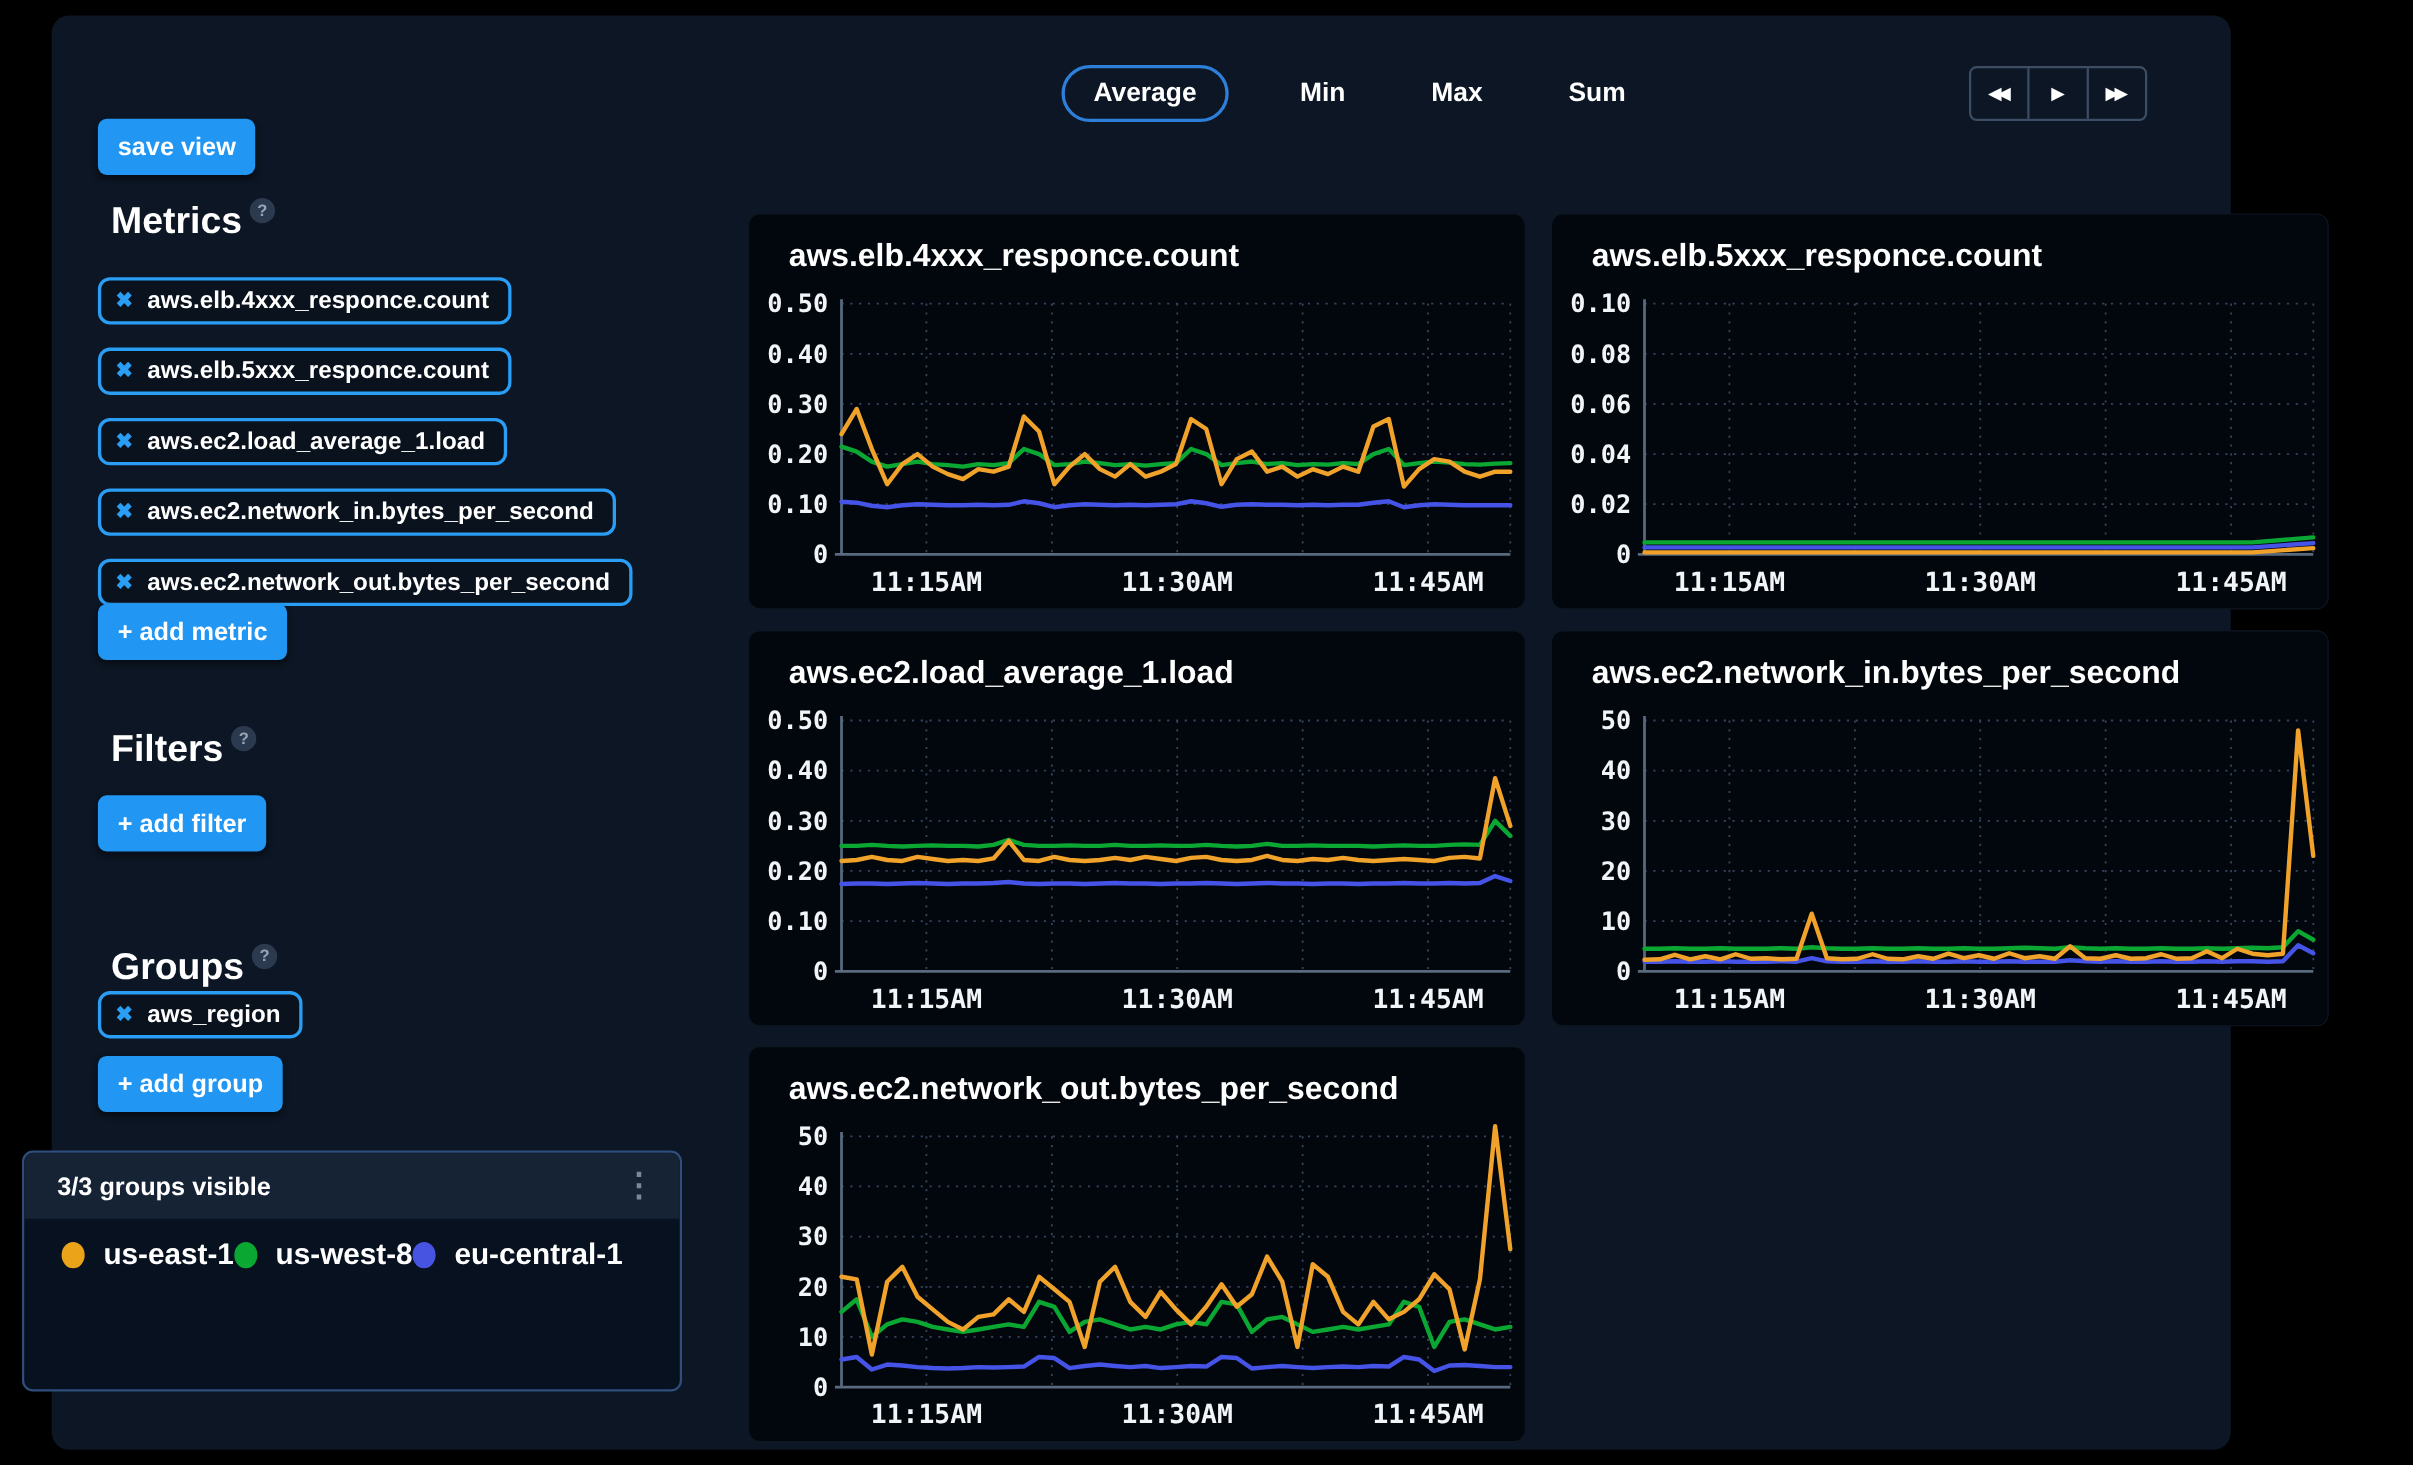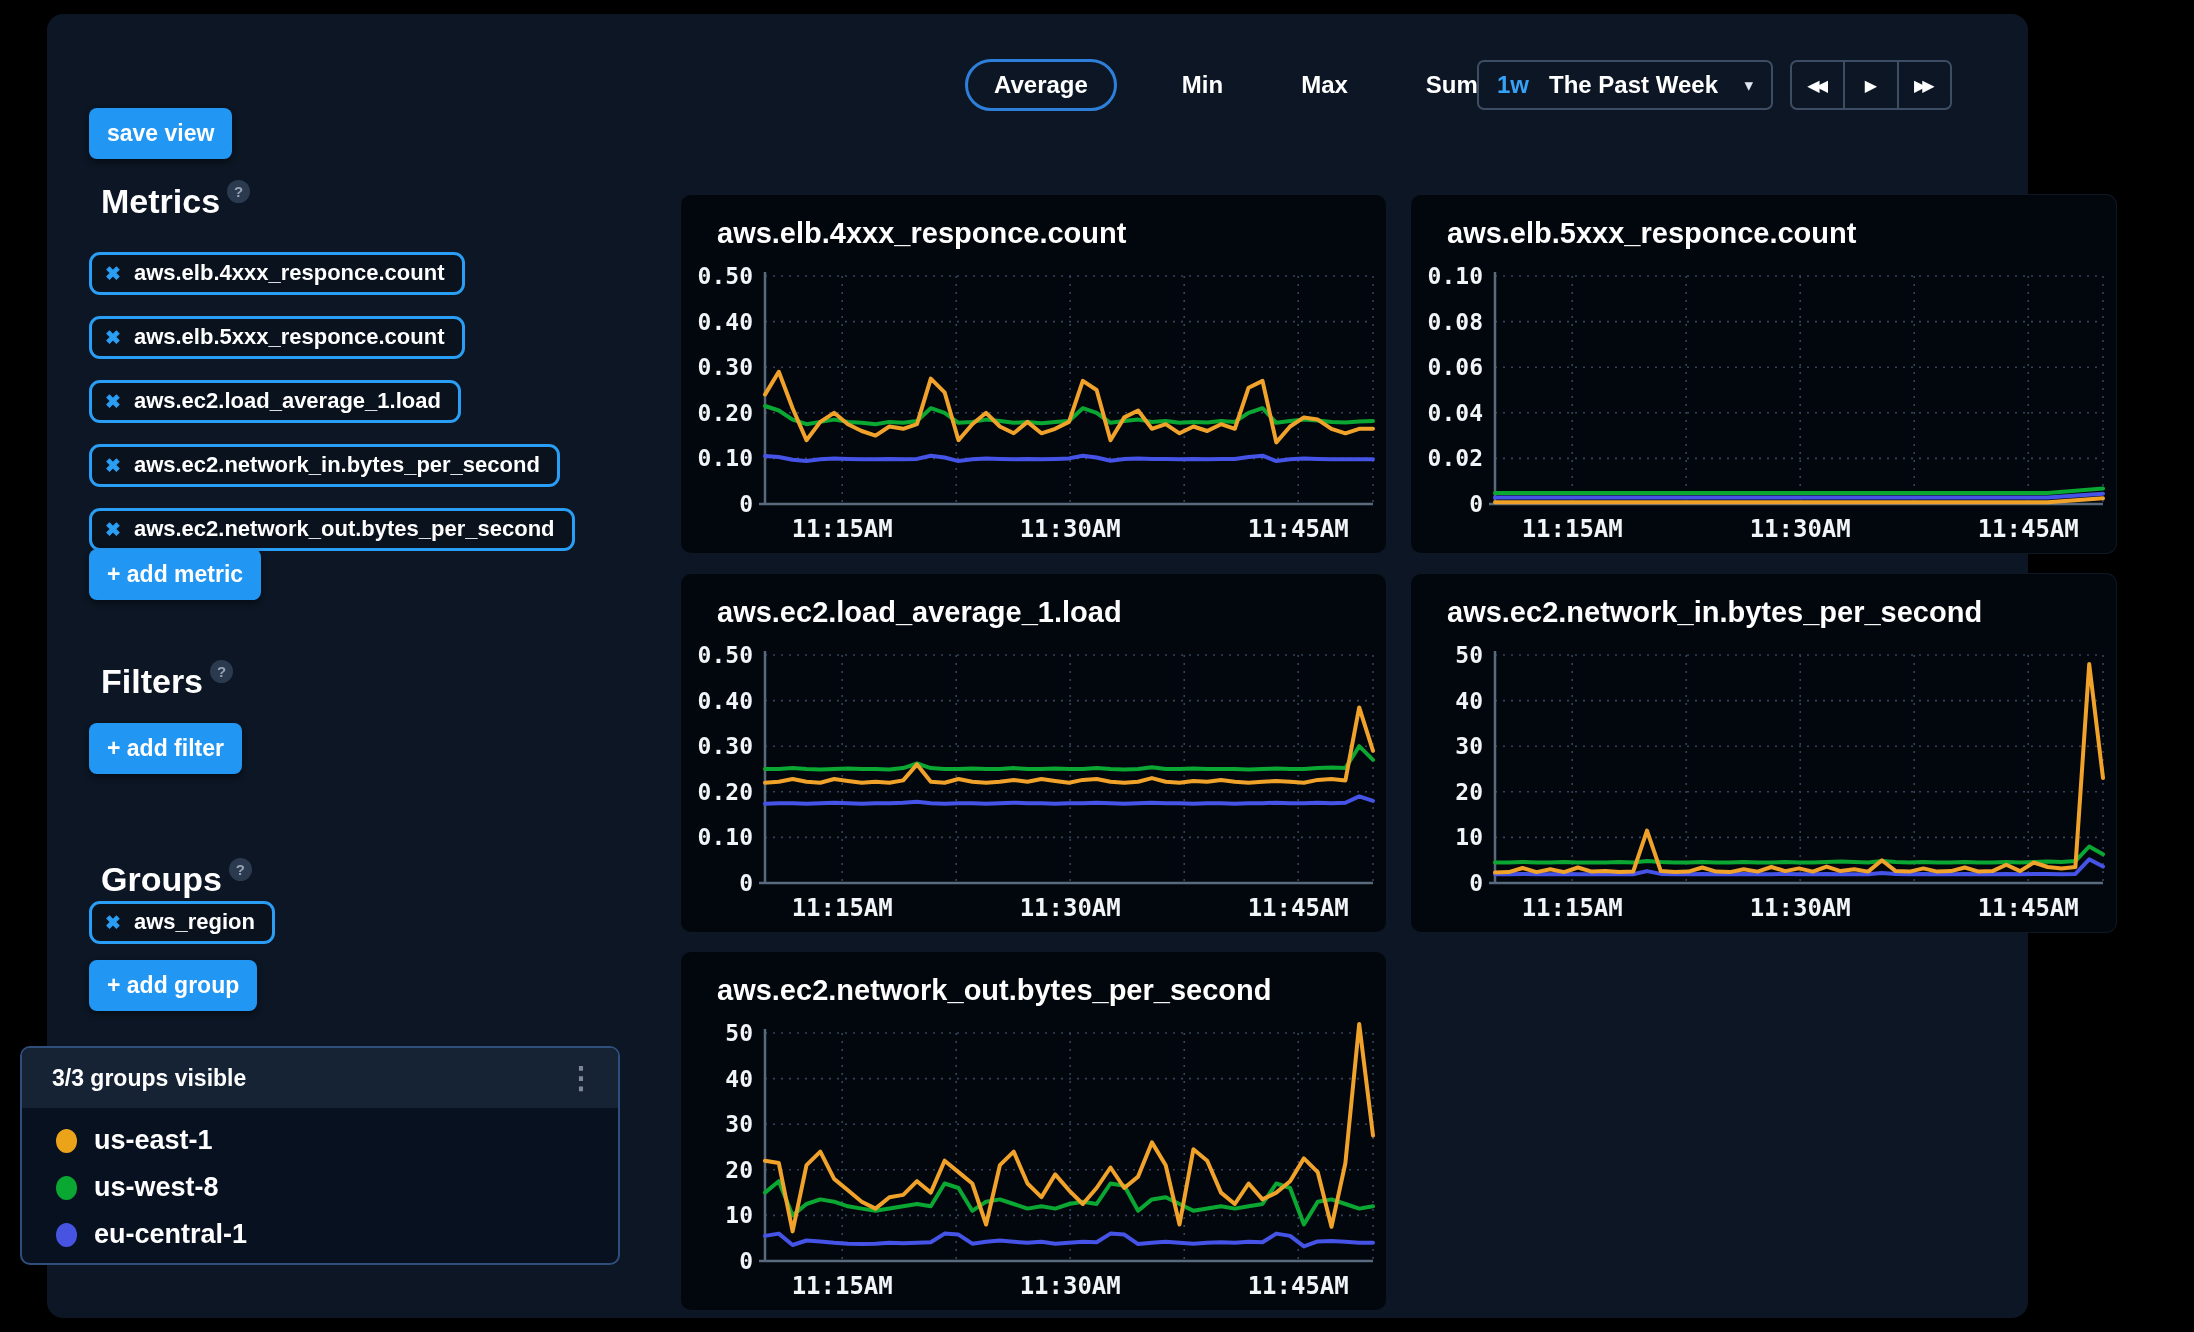--- a/index.html
+++ b/index.html
@@ -40,21 +40,21 @@
   .chip { display:inline-flex; align-items:center; gap:13px; border:3px solid #2a9df4; border-radius:11px;
           padding:5px 17px 6px 13px; font-size:22px; font-weight:bold; color:#fff; background:rgba(0,0,0,.15);
           white-space:nowrap; cursor:pointer; }
   .chip .x { color:#2a9df4; font-size:19px; line-height:1; }
   
   .legend-panel { position:absolute; left:20px; top:1046px; width:600px; height:219px; background:#081120;
                   border:2px solid #2f4e7c; border-radius:10px; overflow:hidden; z-index:5; }
   .legend-header { height:60px; background:#152334; display:flex; align-items:center; padding:0 22px 0 30px; }
   .legend-title { font-size:23px; font-weight:bold; }
   .legend-menu { margin-left:auto; color:#7c8798; font-size:30px; font-weight:bold; cursor:pointer; line-height:1; }
-  .legend-items { padding:16px 0 0 34px; display:flex; flex-direction:column; gap:14px; }
+  .legend-items { padding:16px 0 0 34px; display:flex; flex-direction:row; }
   .legend-item { display:flex; align-items:center; gap:17px; font-size:27px; font-weight:bold; height:33px; }
   .legend-dot { width:21px; height:24px; border-radius:50%; }
   
   .chart-card { position:absolute; width:705px; height:358px; background:#02070d; border-radius:10px;
                 box-shadow:0 0 0 1px #0e1722; }
   .chart-title { position:absolute; left:36px; top:22px; font-size:29px; font-weight:bold; white-space:nowrap; }
   .chart-svg { position:absolute; left:0; top:0; }
   .chart-svg text { font-family:"DejaVu Sans Mono", monospace; font-weight:bold; fill:#f2f5f8; }
 </style>
 </head>
@@ -65,25 +65,20 @@
 
   <button class="btn-accent save-view">save view</button>
 
   <div class="agg-row">
       <span class="agg-item selected">Average</span>
       <span class="agg-item">Min</span>
       <span class="agg-item">Max</span>
       <span class="agg-item">Sum</span>
     </div>
 
-  <div class="time-box">
-    <span class="time-shortcut">1w</span>
-    <span class="time-label">The Past Week</span>
-    <span class="time-caret">▾</span>
-  </div>
 
   <div class="playback">
     <button class="pb-btn">
         <span class="pb-double">◀◀</span>
       </button>
     <button class="pb-btn">
         <span>▶</span>
       </button>
     <button class="pb-btn">
         <span class="pb-double">▶▶</span>

